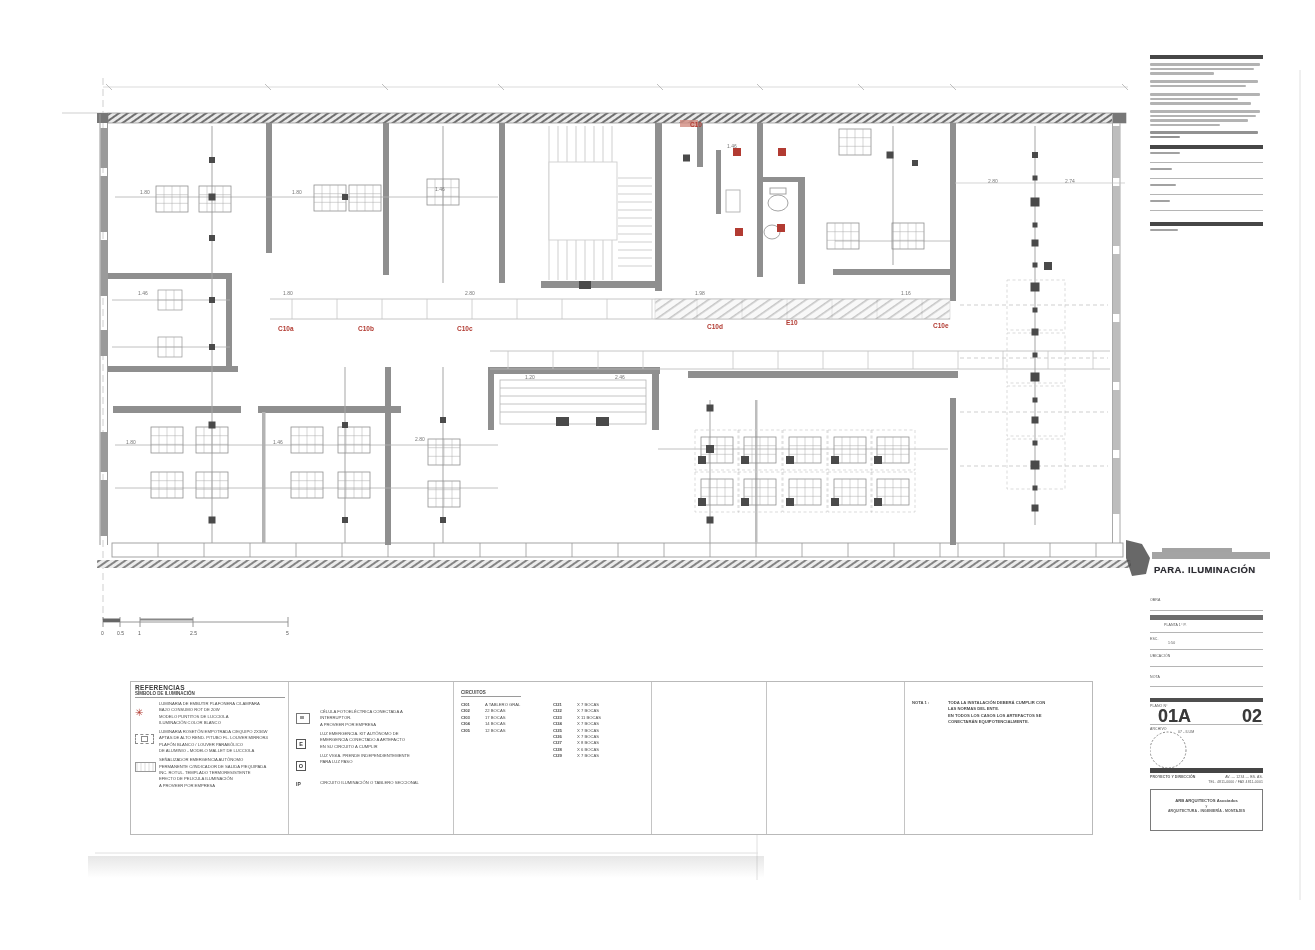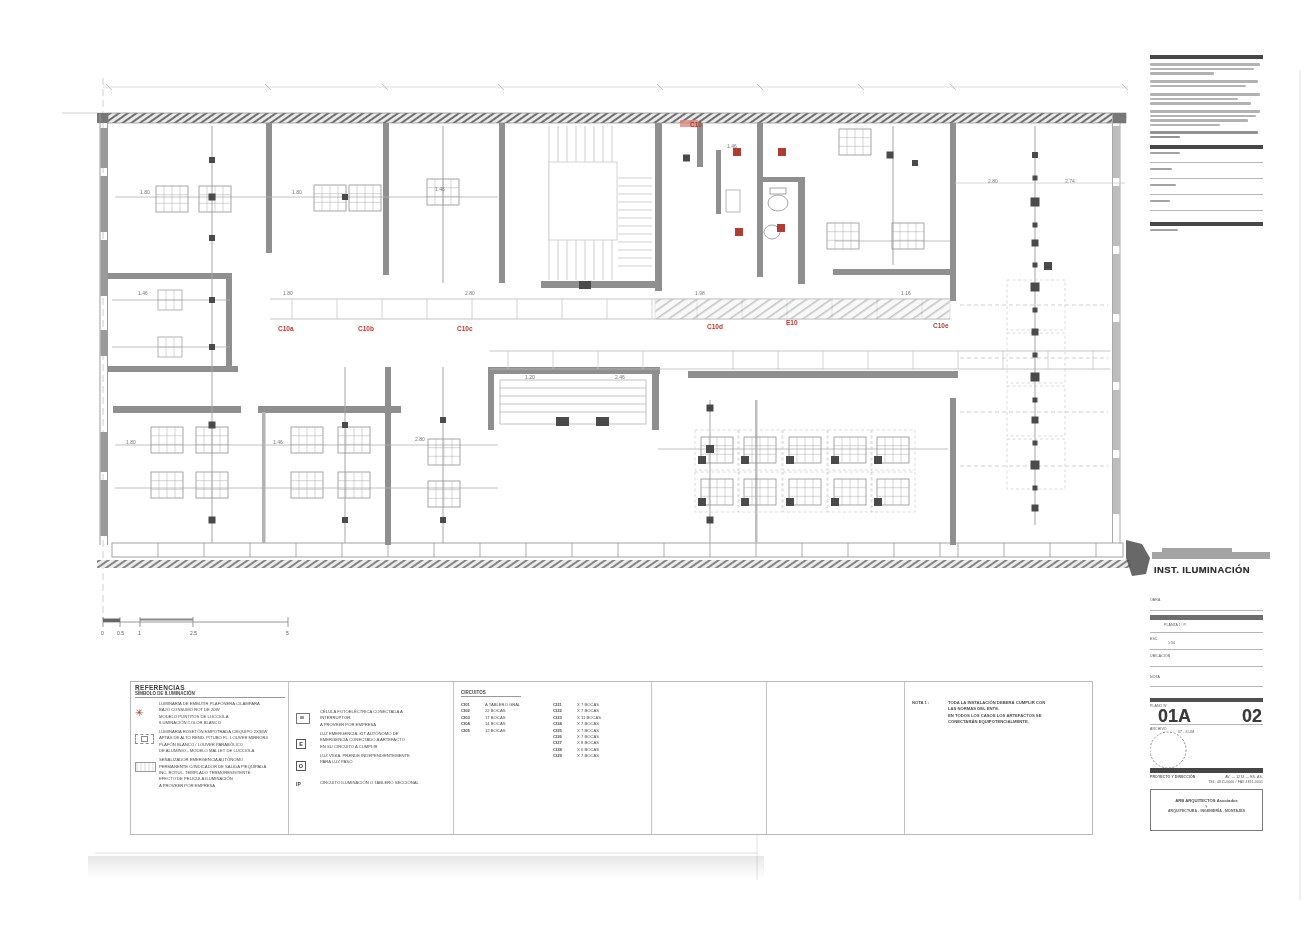--- a/index.html
+++ b/index.html
@@ -269,21 +269,21 @@
     <div class="lblbar" style="left:0;top:118px;width:22px"></div>
     <div class="bar-line" style="left:0;top:128px"></div>
     <div class="lblbar" style="left:0;top:134px;width:26px"></div>
     <div class="bar-line" style="left:0;top:144px"></div>
     <div class="lblbar" style="left:0;top:150px;width:20px"></div>
     <div class="bar-line" style="left:0;top:160px"></div>
     <div class="bar-thick" style="left:0;top:172px"></div>
     <div class="lblbar" style="left:0;top:179px;width:28px"></div>
   </div>
 
-  <div class="abs sheet-title" style="left:1154px;top:564px;width:116px">INST. ILUMINACIÓN</div>
+  <div class="abs sheet-title" style="left:1154px;top:564px;width:116px">PARA. ILUMINACIÓN</div>
 
   <div class="abs scan" style="left:1150px;top:598px;width:113px;height:240px">
     <div class="t3" style="position:absolute;left:0;top:0">OBRA</div>
     <div class="t3" style="position:absolute;left:20px;top:4px"></div>
     <div class="bar-line" style="left:0;top:12px"></div>
     <div style="position:absolute;left:0;top:17px;width:113px;height:5px;background:#6d6d6d"></div>
     <div class="t3" style="position:absolute;left:14px;top:25px">PLANTA 1° P.</div>
     <div class="bar-line" style="left:0;top:34px"></div>
     <div class="t3" style="position:absolute;left:0;top:39px">ESC.</div>
     <div class="t3" style="position:absolute;left:18px;top:43px">1:50</div>

